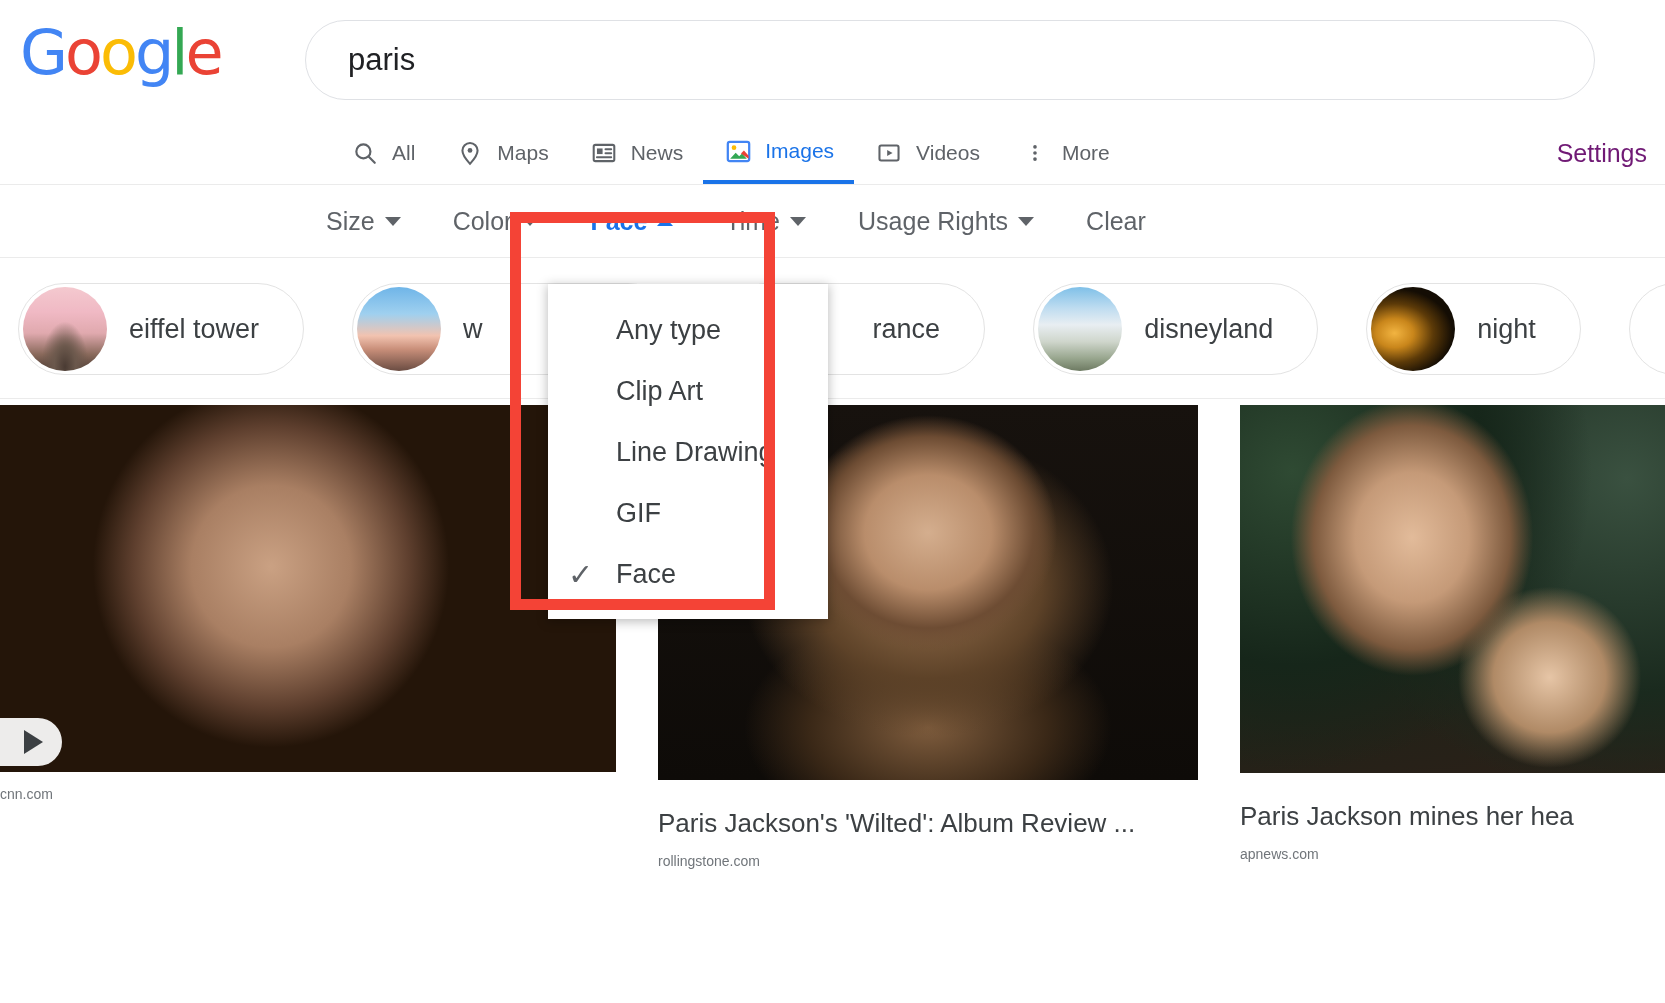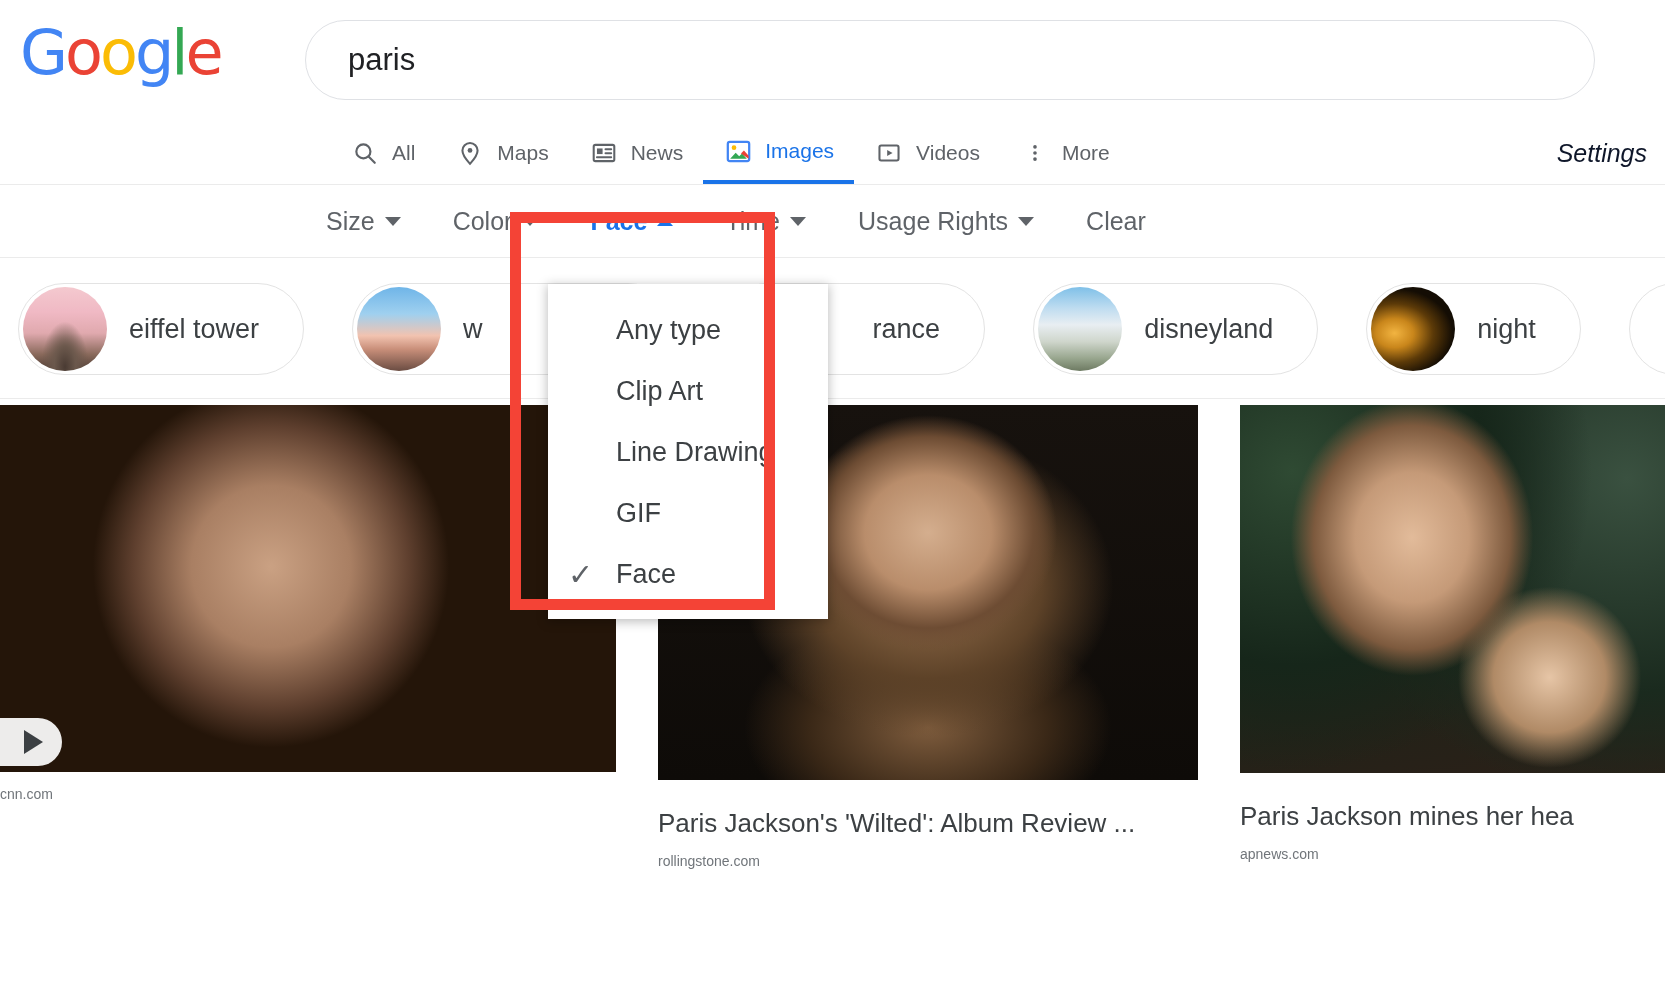--- a/index.html
+++ b/index.html
@@ -104,23 +104,22 @@
     color: #1a73e8;
     border-bottom: 4px solid #1a73e8;
   }
   .nav-settings {
     position: absolute;
     right: 18px;
     top: 0;
     height: 62px;
     line-height: 62px;
     font-size: 25px;
-    color: #0f172a;
+    color: #701a75;
     cursor: pointer;
-    font-style: italic;
   }
 
   
   .filterbar {
     position: relative;
     height: 72px;
     border-bottom: 1px solid #ebebeb;
     background: #fff;
   }
   .filters {

